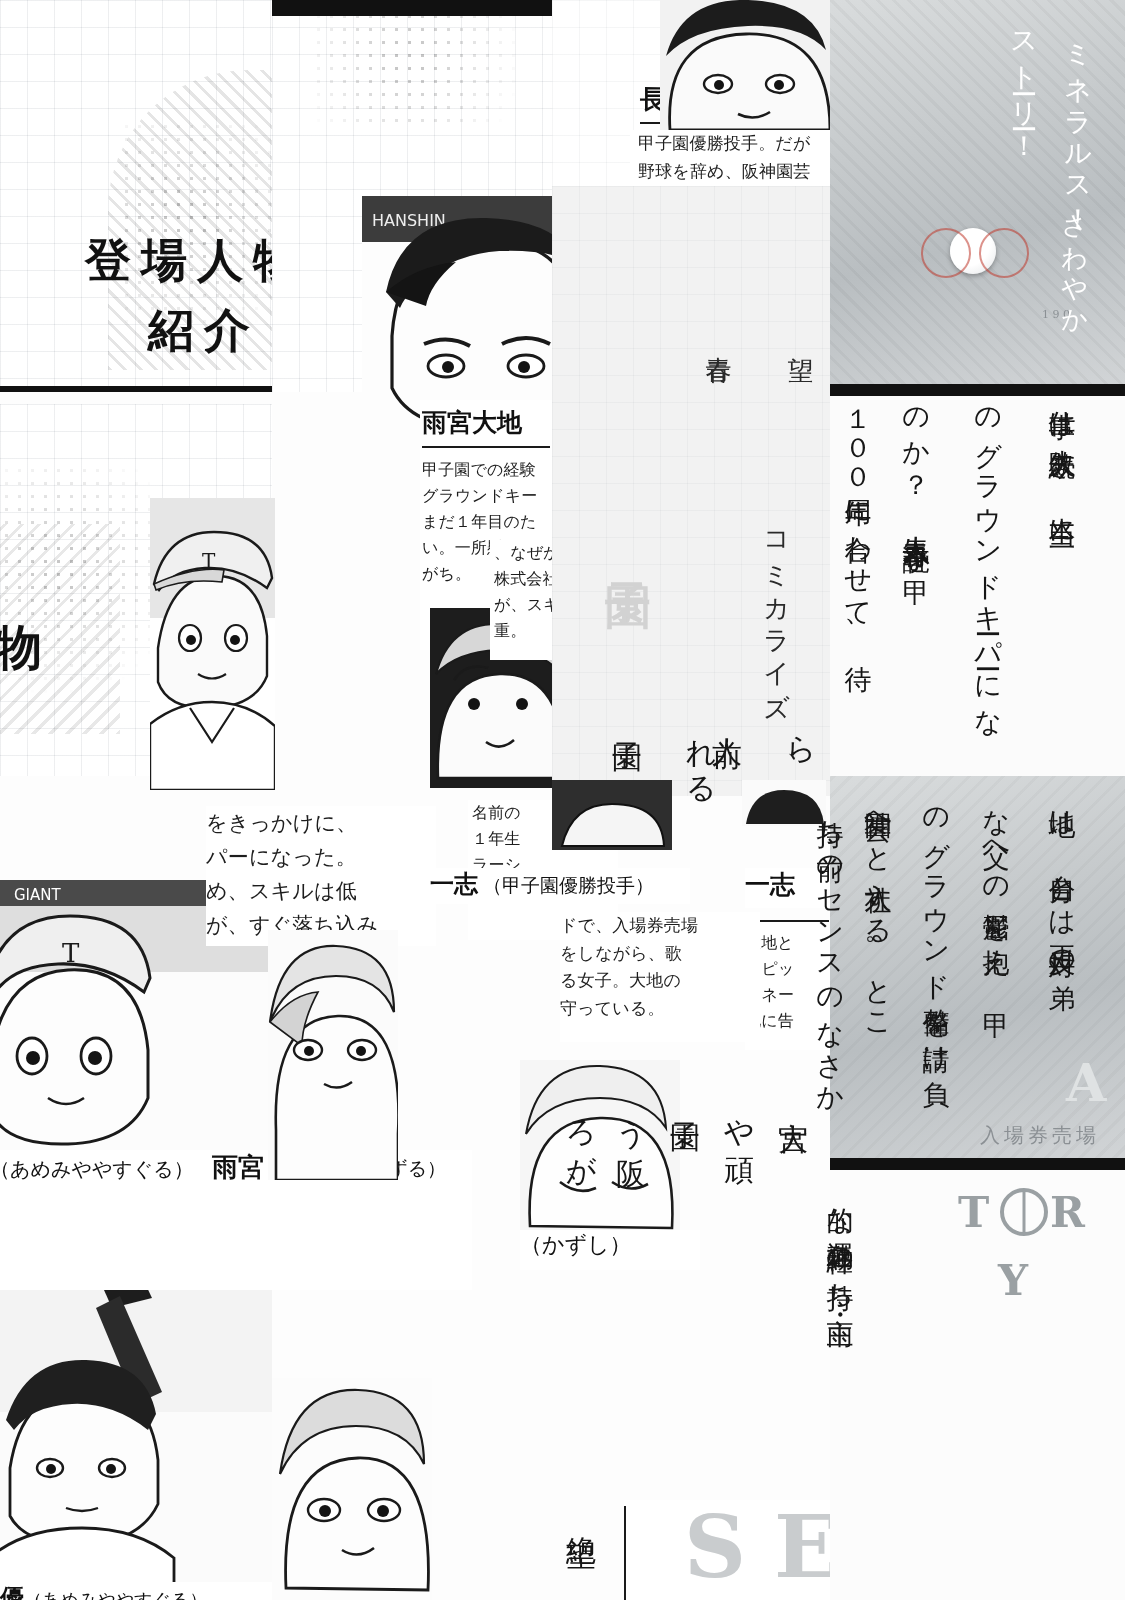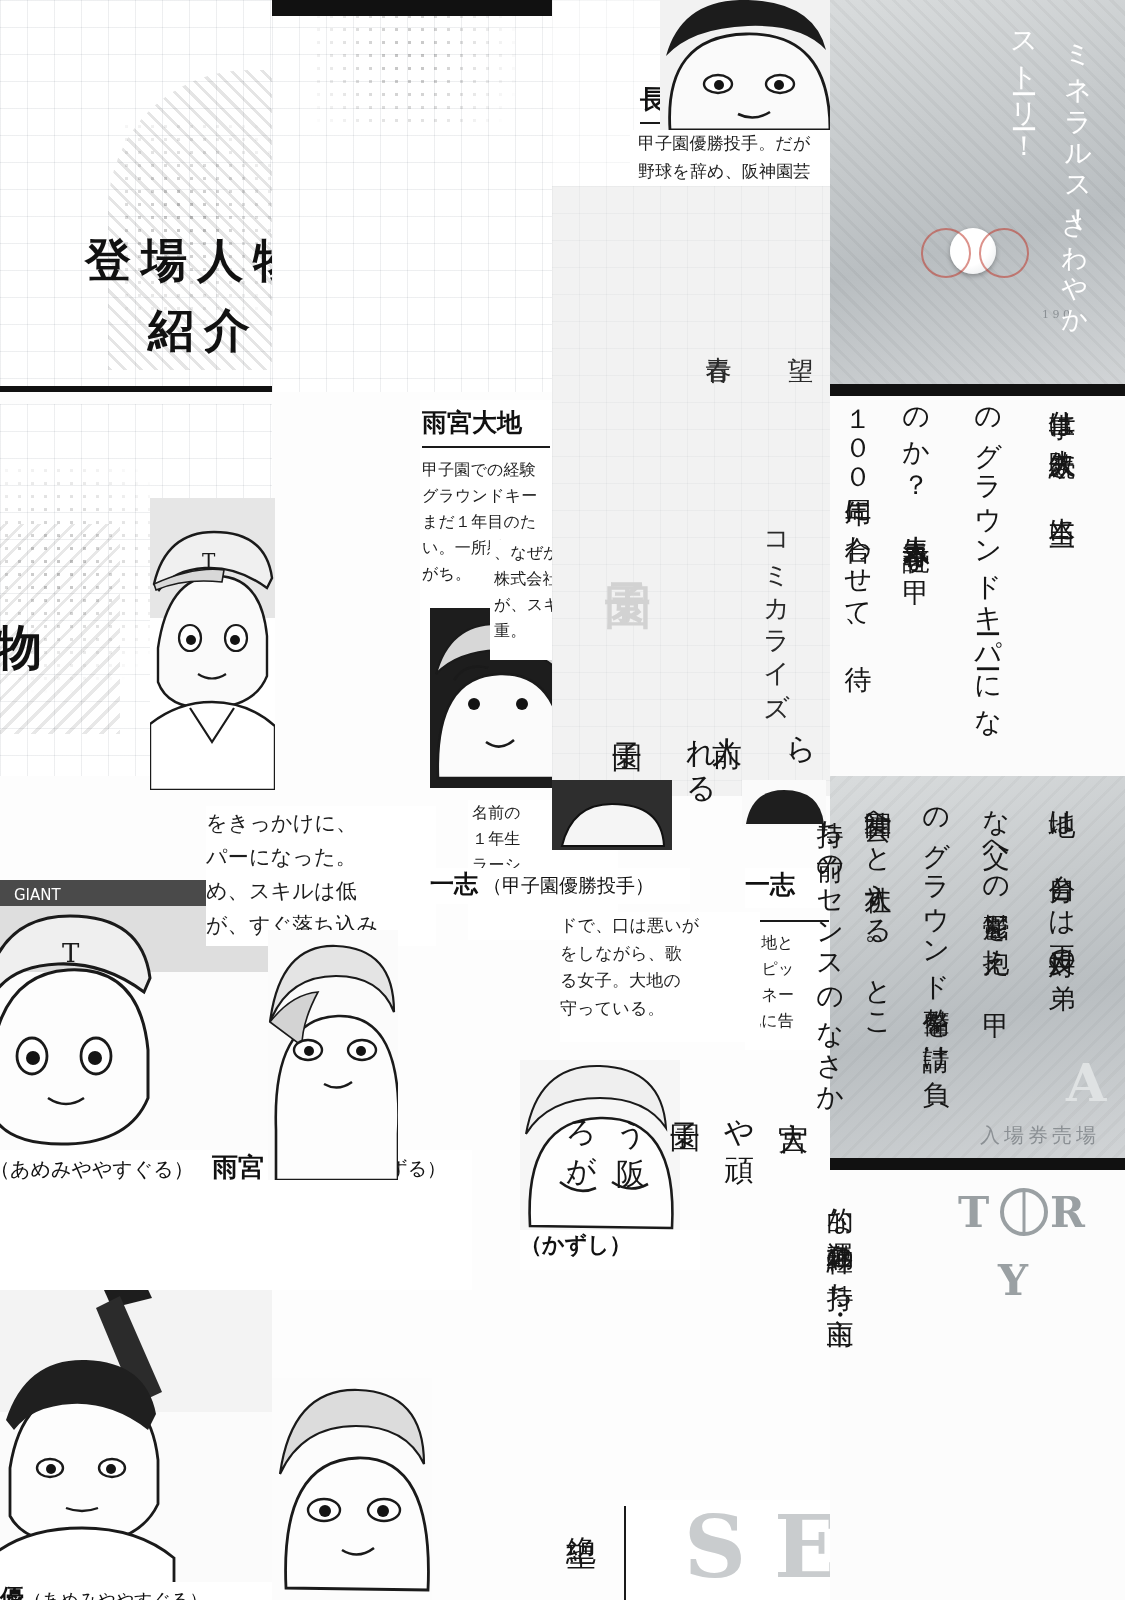--- a/index.html
+++ b/index.html
@@ -191,20 +191,37 @@
       <path d="M-6 292 q34 -26 88 -26 q56 0 92 30 l0 42 l-180 0z" fill="#ffffff" stroke="#1a1a1a" stroke-width="2.8"></path>
     </svg>
   </div>
 
   <div class="panel wbg" style="left:272px;top:0;width:280px;height:392px;">
     <div class="gridpaper" style="left:0;top:0;width:280px;height:392px;"></div>
     <div class="dots dots-fade" style="left:40px;top:10px;width:240px;height:120px;"></div>
   </div>
   <div class="blackbar" style="left:272px;top:0;width:280px;height:16px;"></div>
 
+  <div class="art" style="left:362px;top:196px;width:250px;height:254px;">
+    <svg viewBox="0 0 250 254" preserveAspectRatio="xMidYMid slice">
+      <rect width="250" height="254" fill="#fdfdfd"></rect>
+      <rect width="250" height="46" fill="#3c3c3c"></rect>
+      <text x="10" y="30" font-size="16" fill="#eee" font-family="DejaVu Sans, sans-serif">HANSHIN</text>
+      <path d="M30 140 q6 -94 92 -96 q86 -2 96 84 l0 52 q-22 50 -96 52 q-72 2 -92 -40z" fill="#fdfdfd" stroke="#1a1a1a" stroke-width="3.2"></path>
+      <path d="M24 96 q16 -76 100 -74 q84 2 96 60 q-6 -22 -48 -26 q-56 -6 -92 16 q-34 20 -42 40z" fill="#1b1b1b"></path>
+      <path d="M24 96 q30 -26 70 -30 q-26 22 -30 44z" fill="#141414"></path>
+      <path d="M62 148 q24 -10 46 2" stroke="#1a1a1a" stroke-width="4" fill="none"></path>
+      <path d="M140 148 q24 -12 48 0" stroke="#1a1a1a" stroke-width="4" fill="none"></path>
+      <ellipse cx="84" cy="170" rx="18" ry="11" fill="#fff" stroke="#1a1a1a" stroke-width="2.8"></ellipse>
+      <ellipse cx="164" cy="170" rx="18" ry="11" fill="#fff" stroke="#1a1a1a" stroke-width="2.8"></ellipse>
+      <circle cx="86" cy="171" r="6" fill="#141414"></circle>
+      <circle cx="162" cy="171" r="6" fill="#141414"></circle>
+      <path d="M108 214 q20 8 40 -2" stroke="#1a1a1a" stroke-width="3" fill="none"></path>
+    </svg>
+  </div>
 
   <div class="panel wbg" style="left:420px;top:400px;width:134px;height:250px;">
     <div class="name" style="font-size:25px;margin:6px 0 0 2px;">雨宮大地</div>
     <div class="rule" style="width:128px;margin-left:2px;"></div>
     <div class="body" style="font-size:16px;margin-left:2px;white-space:pre-line;">甲子園での経験
 グラウンドキー
 まだ１年目のた
 い。一所懸命だ
 がち。</div>
   </div>
@@ -327,40 +344,40 @@
     <svg viewBox="0 0 160 170" preserveAspectRatio="xMidYMid slice">
       <rect width="160" height="170" fill="#f6f6f6"></rect>
       <path d="M10 166 q-6 -106 70 -108 q78 -2 72 110z" fill="#fefefe" stroke="#1a1a1a" stroke-width="2.6"></path>
       <path d="M6 74 q12 -70 74 -68 q62 2 66 62 q-20 -30 -66 -30 q-52 0 -74 36z" fill="#efefef" stroke="#1a1a1a" stroke-width="2"></path>
       <path d="M40 122 q18 14 36 6" stroke="#1a1a1a" stroke-width="2.6" fill="none"></path>
       <path d="M92 122 q18 12 36 2" stroke="#1a1a1a" stroke-width="2.6" fill="none"></path>
     </svg>
   </div>
 
   <div class="panel wbg" style="left:520px;top:1230px;width:180px;height:40px;">
-    <div class="name" style="font-size:22px;font-weight:700;">（かずし）</div>
+    <div class="name" style="font-size:22px;font-weight:400;">（かずし）</div>
   </div>
 
   <div class="panel wbg" style="left:745px;top:868px;width:86px;height:40px;">
     <div class="name" style="font-size:25px;">一志</div>
   </div>
   <div class="panel wbg" style="left:745px;top:920px;width:86px;height:130px;">
     <div style="width:84px;height:2px;background:#1a1a1a;margin-bottom:8px;"></div>
     <div class="body" style="font-size:16px;white-space:pre-line;">大地と
 スピッ
 マネー
 地に告</div>
   </div>
 
   <div class="panel wbg" style="left:430px;top:868px;width:260px;height:36px;">
     <span class="name" style="font-size:24px;">一志</span>
     <span class="name" style="font-size:19px;font-weight:400;">（甲子園優勝投手）</span>
   </div>
   <div class="panel wbg" style="left:560px;top:912px;width:200px;height:130px;">
-    <div class="body" style="font-size:17px;white-space:pre-line;">ドで、口は悪いが
+    <div class="body" style="font-size:17px;white-space:pre-line;">ドで、入場券売場
 をしながら、歌
 る女子。大地の
 守っている。</div>
   </div>
 
   <div class="panel gbg" style="left:552px;top:186px;width:278px;height:610px;">
     <div class="gridpaper" style="left:0;top:0;width:278px;height:610px;opacity:.5;"></div>
     <div class="vtext" style="left:46px;top:360px;font-size:46px;color:#d2d2d2;font-weight:700;">子園</div>
     <div class="vtext" style="left:150px;top:150px;font-size:26px;color:#2a2a2a;">青春</div>
     <div class="vtext" style="left:232px;top:150px;font-size:26px;color:#2a2a2a;">望</div>

